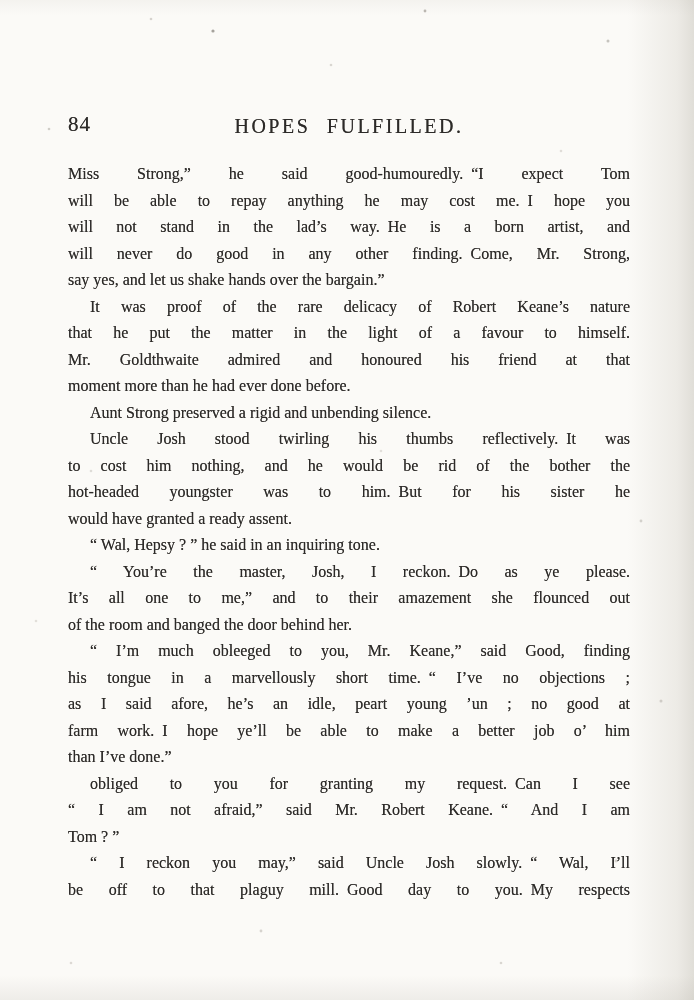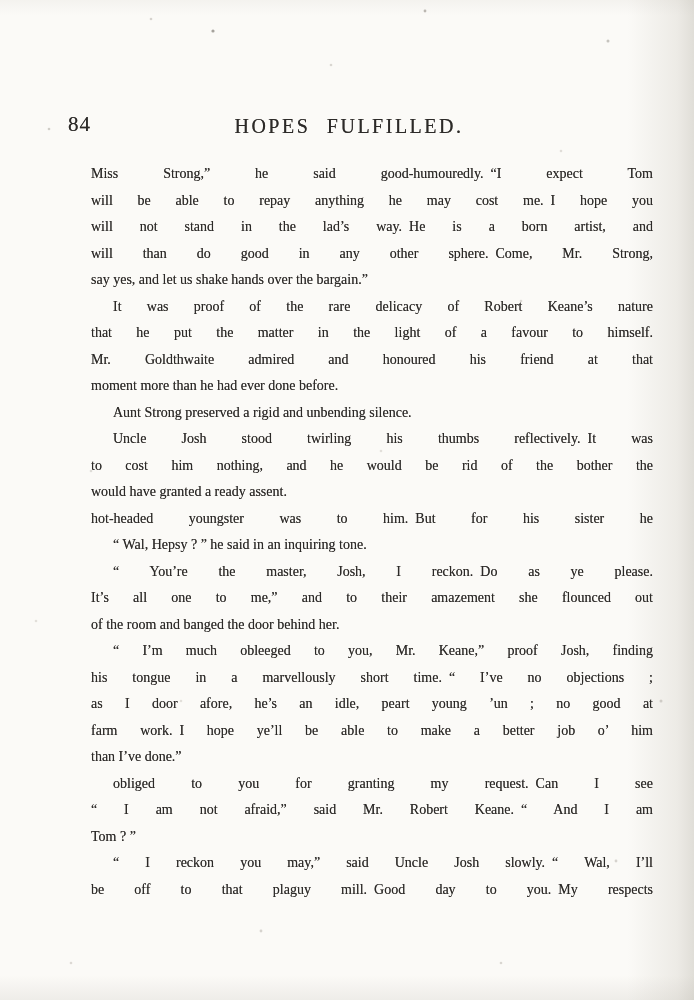--- a/index.html
+++ b/index.html
@@ -87,24 +87,23 @@
     font-size: 20px;
     letter-spacing: 2.5px;
     word-spacing: 9px;
     text-shadow: 0 0 0.6px rgba(46,42,38,0.7);
   }
   .page-body {
     position: absolute;
     left: 68px;
     top: 161px;
     width: 562px;
-    font-size: 14px;
+    font-size: 16px;
     line-height: 26.5px;
     text-shadow: 0 0 0.6px rgba(46,42,38,0.65);
-    margin-left: 23px;
   }
   .paragraph { margin: 0; }
   .paragraph.indent .line:first-child { text-indent: 22px; }
   .line {
     text-align: justify;
     text-align-last: justify;
   }
   .line.last { text-align-last: left; }
 </style>
 </head>
@@ -117,50 +116,50 @@
   <div class="page-header">
     <span class="page-number">84</span>
     <span class="running-title">HOPES FULFILLED.</span>
   </div>
 
   <div class="page-body">
       <div class="paragraph">
         <div class="line">Miss Strong,” he said good-humouredly. “I expect Tom</div>
         <div class="line">will be able to repay anything he may cost me. I hope you</div>
         <div class="line">will not stand in the lad’s way. He is a born artist, and</div>
-        <div class="line">will than do good in any other sphere. Come, Mr. Strong,</div>
+        <div class="line">will never do good in any other finding. Come, Mr. Strong,</div>
         <div class="line last">say yes, and let us shake hands over the bargain.”</div>
       </div>
       <div class="paragraph indent">
         <div class="line">It was proof of the rare delicacy of Robert Keane’s nature</div>
         <div class="line">that he put the matter in the light of a favour to himself.</div>
         <div class="line">Mr. Goldthwaite admired and honoured his friend at that</div>
         <div class="line last">moment more than he had ever done before.</div>
       </div>
       <div class="paragraph indent">
         <div class="line last">Aunt Strong preserved a rigid and unbending silence.</div>
       </div>
       <div class="paragraph indent">
         <div class="line">Uncle Josh stood twirling his thumbs reflectively. It was</div>
         <div class="line">to cost him nothing, and he would be rid of the bother the</div>
+        <div class="line">hot-headed youngster was to him. But for his sister he</div>
         <div class="line last">would have granted a ready assent.</div>
-        <div class="line">hot-headed youngster was to him. But for his sister he</div>
       </div>
       <div class="paragraph indent">
         <div class="line last">“ Wal, Hepsy ? ” he said in an inquiring tone.</div>
       </div>
       <div class="paragraph indent">
         <div class="line">“ You’re the master, Josh, I reckon. Do as ye please.</div>
         <div class="line">It’s all one to me,” and to their amazement she flounced out</div>
         <div class="line last">of the room and banged the door behind her.</div>
       </div>
       <div class="paragraph indent">
-        <div class="line">“ I’m much obleeged to you, Mr. Keane,” proof Josh, finding</div>
+        <div class="line">“ I’m much obleeged to you, Mr. Keane,” said Good, finding</div>
         <div class="line">his tongue in a marvellously short time. “ I’ve no objections ;</div>
-        <div class="line">as I door afore, he’s an idle, peart young ’un ; no good at</div>
+        <div class="line">as I said afore, he’s an idle, peart young ’un ; no good at</div>
         <div class="line">farm work. I hope ye’ll be able to make a better job o’ him</div>
         <div class="line last">than I’ve done.”</div>
       </div>
       <div class="paragraph indent">
         <div class="line">obliged to you for granting my request. Can I see</div>
         <div class="line">“ I am not afraid,” said Mr. Robert Keane. “ And I am</div>
         <div class="line last">Tom ? ”</div>
       </div>
       <div class="paragraph indent">
         <div class="line">“ I reckon you may,” said Uncle Josh slowly. “ Wal, I’ll</div>

